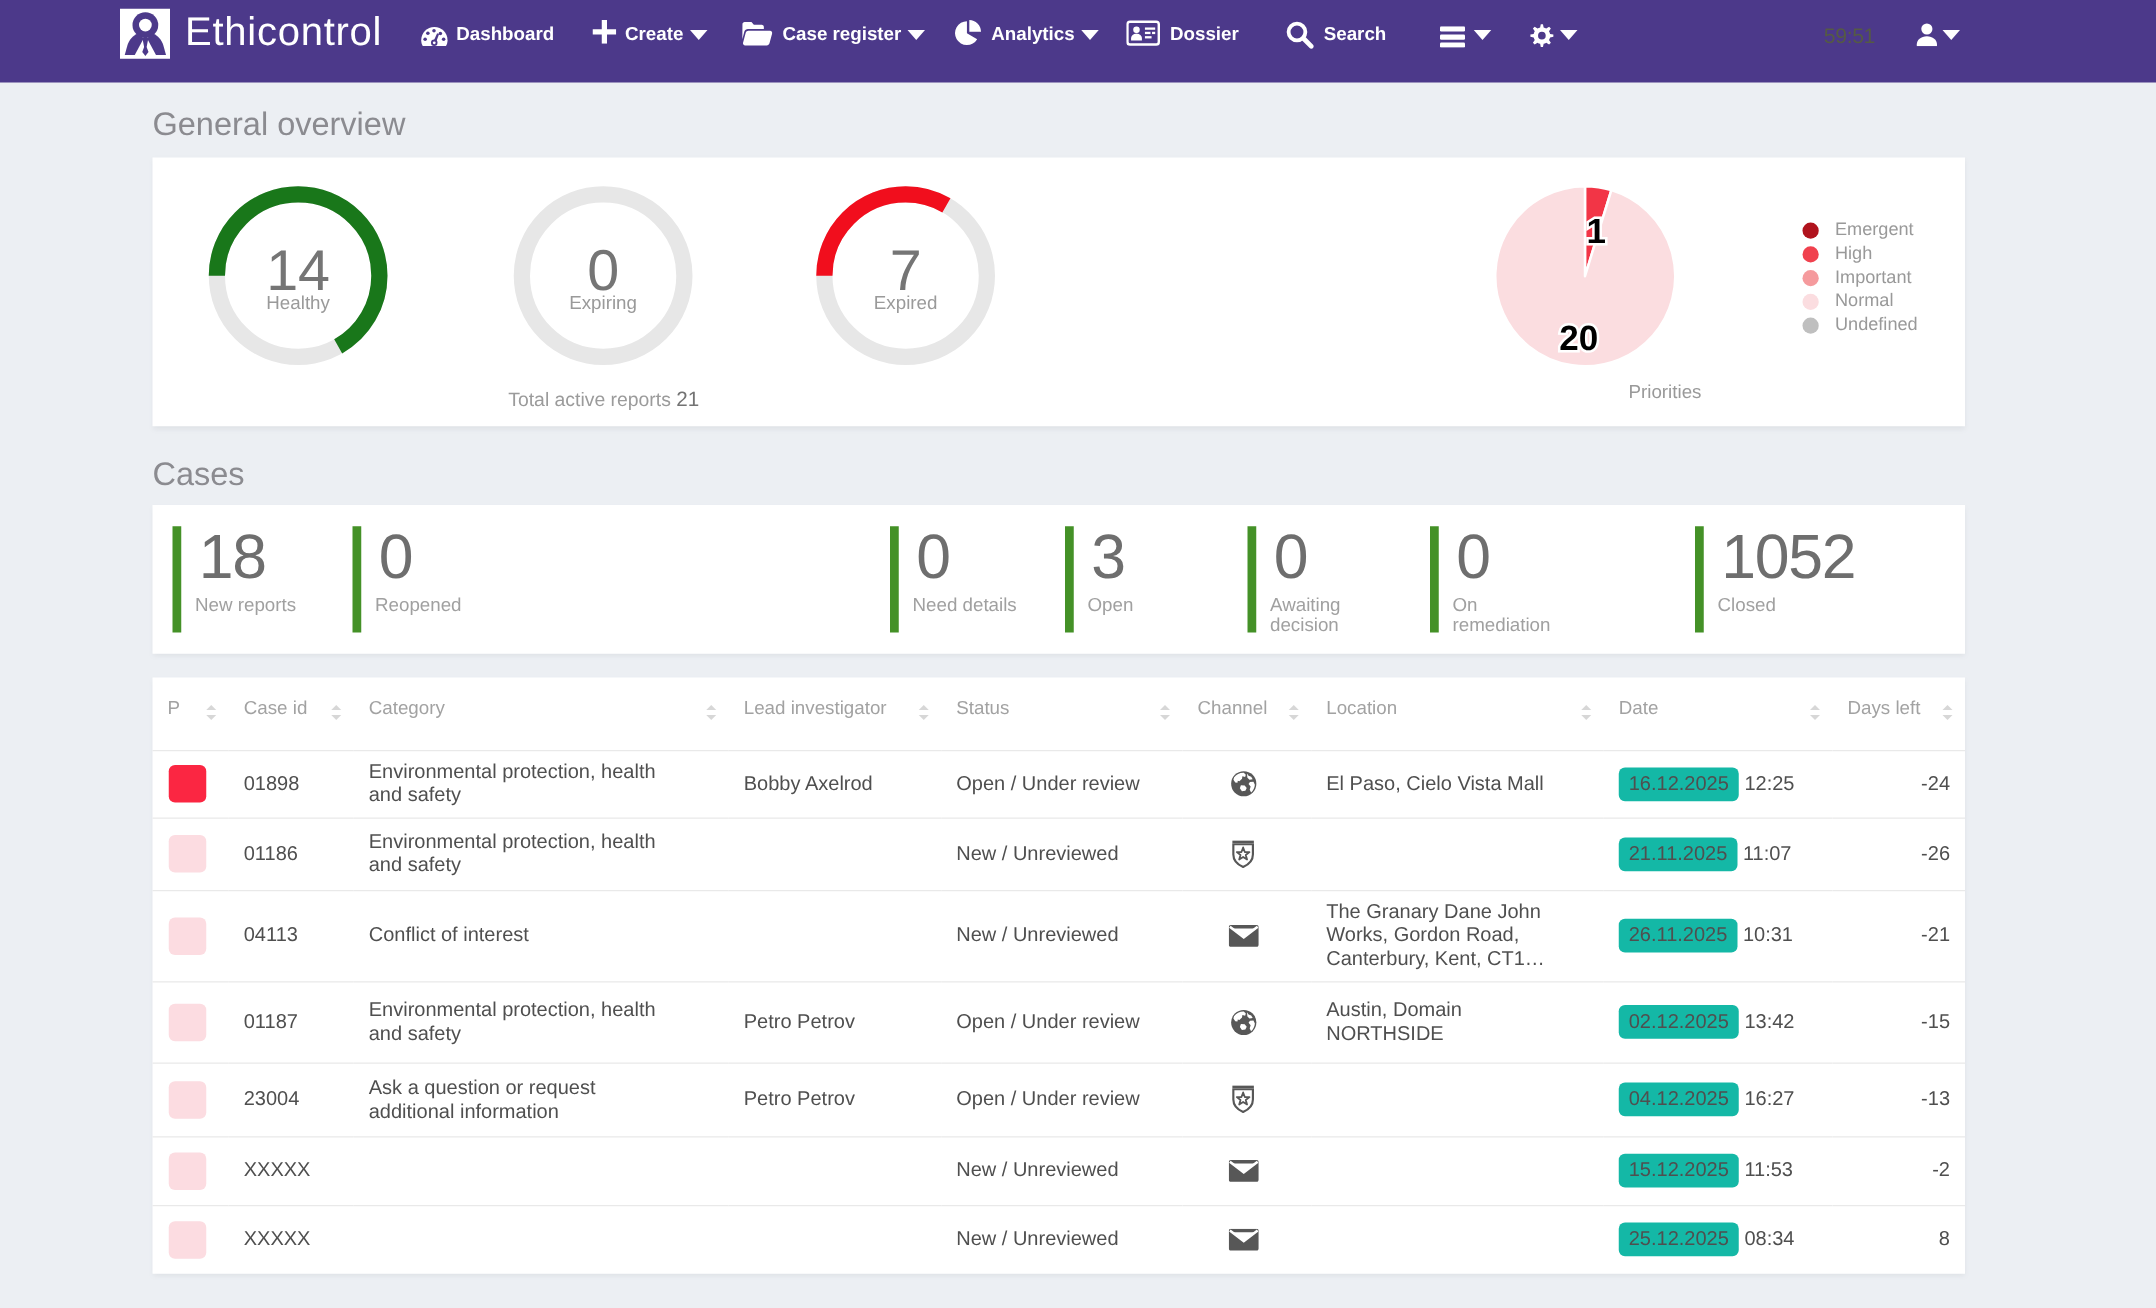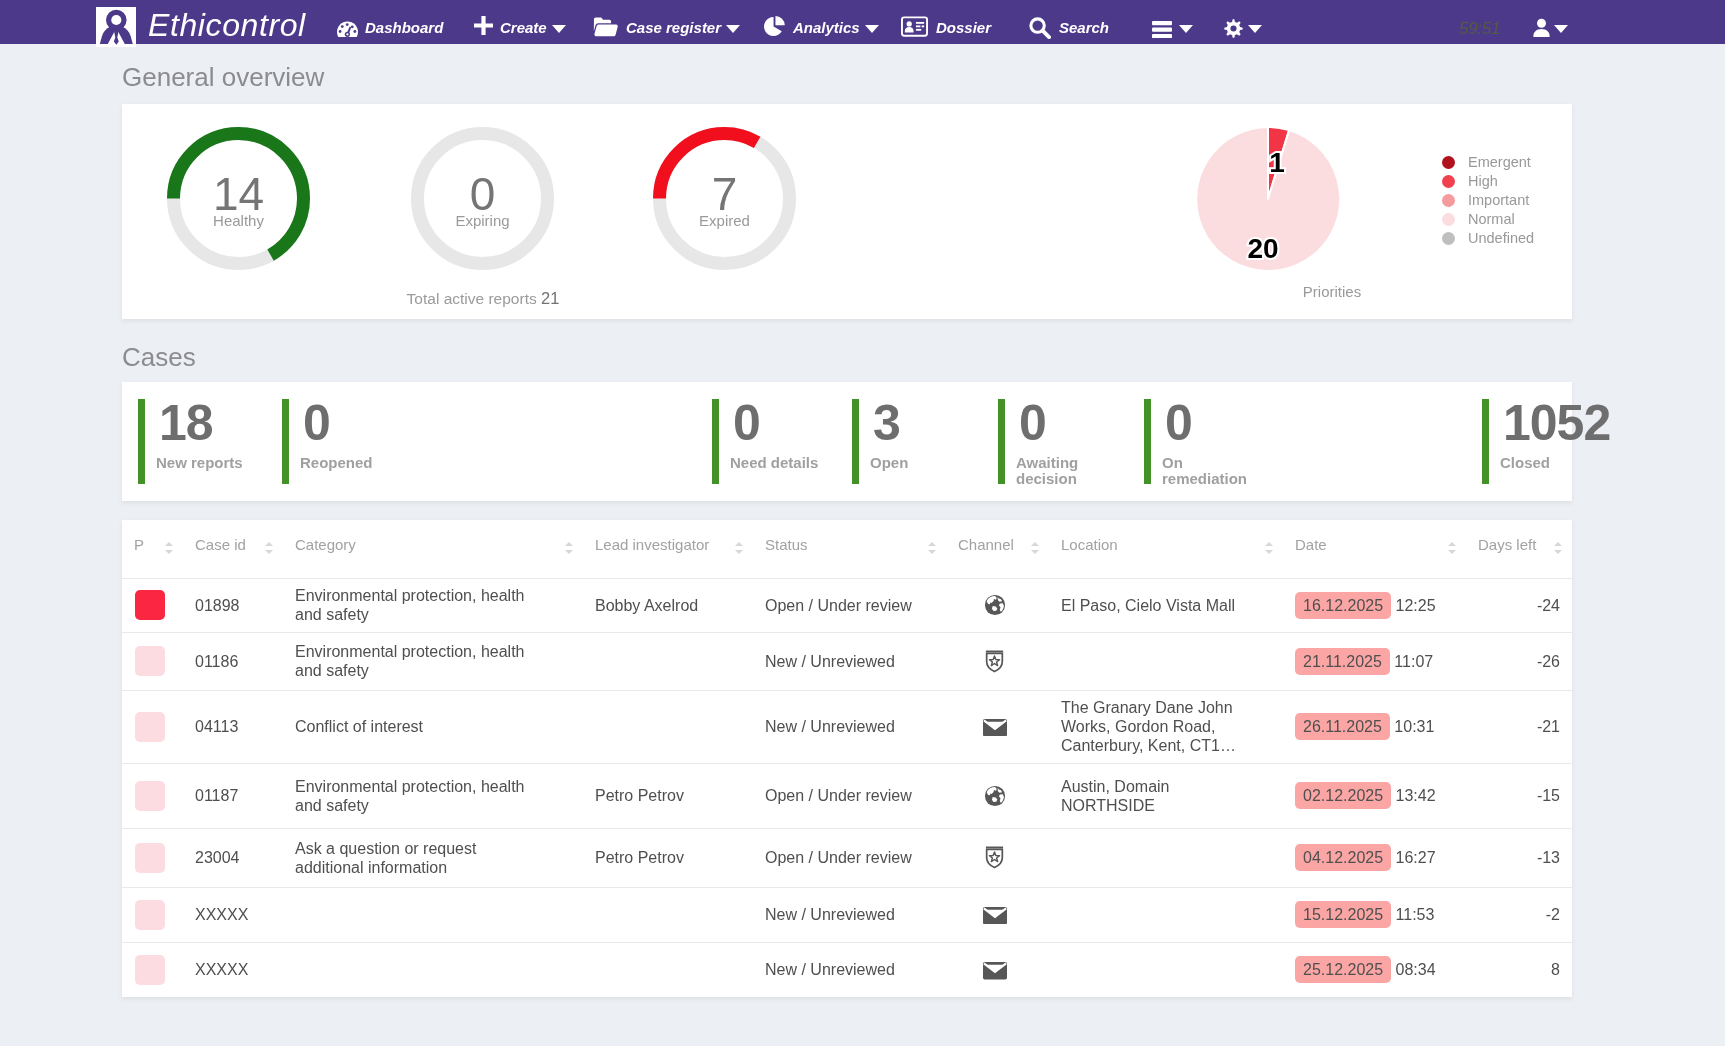--- a/index.html
+++ b/index.html
@@ -1,19 +1,19 @@
 <!DOCTYPE html>
 <html><head>
 <meta charset="utf-8">
 <style>
 * { margin:0; padding:0; box-sizing:border-box; }
 html,body { width:1725px; height:1046px; overflow:hidden; }
 body { font-family:"Liberation Sans", sans-serif; background:#eceff3; }
 
-.navbar { height:44px; background:#4c398a; position:relative;font-style:italic; }
+.navbar { height:66px; background:#4c398a; position:relative; }
 .navbar > * { position:absolute; }
 .logo-box { left:96px; top:7px; width:40px; height:40px; background:#fff; }
 .brand { left:148px; top:7px; color:#fff; font-size:32px; font-weight:400; letter-spacing:0.6px; }
 .nav-item { color:#fff; font-size:15px; font-weight:700; top:19px; white-space:nowrap; }
 .nav-item svg { position:absolute; top:-3px; }
 .caret { width:0; height:0; border-left:7px solid transparent; border-right:7px solid transparent; border-top:8.5px solid #fff; display:inline-block; margin-left:5px; vertical-align:0px; }
 .timer { left:1459px; top:19px; color:#555a45; font-size:17px; font-weight:400; letter-spacing:-0.3px; }
 
 .container { margin:0 153px 0 122px; }
 h2.sect { color:#8b8b90; font-size:26px; line-height:30px; font-weight:400; }
@@ -26,35 +26,35 @@
 .gauge .lbl { position:absolute; width:100%; text-align:center; top:86px; font-size:15px; color:#9a9a9a; }
 .total-lbl { position:absolute; top:185px; left:0; width:722px; text-align:center; font-size:15.5px; color:#9b9b9b; }
 .total-lbl b { font-weight:400; color:#737373; font-size:16.5px; }
 .pie-wrap { position:absolute; left:1073px; top:22px; }
 .pie-lbl { position:absolute; left:1073px; top:179px; width:274px; text-align:center; font-size:15px; color:#999; }
 .legend { position:absolute; left:1320px; top:50px; }
 .legend div { display:flex; align-items:center; margin-bottom:3px; font-size:14.5px; color:#999; }
 .legend i { width:13px; height:13px; border-radius:50%; margin-right:13px; display:inline-block; }
 
 .cases-head { margin-top:23px; margin-bottom:10px; }
-.stats-card { height:119px; position:relative;font-weight:bold; }
+.stats-card { height:119px; position:relative; }
 .stat { position:absolute; top:17px; height:85px; border-left:7px solid #449127; padding-left:14px; }
 .stat .n { font-size:50px; color:#6e6e6e; line-height:48px; margin-top:0; letter-spacing:-1px; }
 .stat .l { font-size:15px; color:#a0a0a0; margin-top:8px; line-height:16px; margin-left:-3px; }
 
 .table-card { margin-top:19px; }
 table { border-collapse:collapse; table-layout:fixed; width:100%; font-size:16px; color:#4f4f4f; }
 th { color:#a2a2a2; font-weight:400; font-size:15px; text-align:left; padding:16px 12px; position:relative; vertical-align:top; }
 td { padding:4px 12px; border-top:1px solid #e9e9e9; vertical-align:middle; line-height:19px; }
 td:nth-child(3){ padding-right:46px; }
 td:nth-child(7){ padding-right:40px; }
 td.ch { text-align:center; padding-right:18px; } td.ch svg{ vertical-align:middle; }
 .sq { width:30px; height:30px; border-radius:5px; background:#fcdce1; margin-left:1px; }
 .sq.red { background:#fb2642; }
-.pill { background:#fca5a5; border-radius:5px; padding:4px 8px; color:#4f4f4f; display:inline-block; }
+.pill { background:#14b8a6; border-radius:5px; padding:4px 8px; color:#4f4f4f; display:inline-block; }
 .sort { position:absolute; right:9px; top:50%; margin-top:-7px; width:10px; height:12px; }
 .sort:before { content:""; position:absolute; top:0; left:1px; border-left:4px solid transparent; border-right:4px solid transparent; border-bottom:4.5px solid #d7d7d7; }
 .sort:after { content:""; position:absolute; bottom:0; left:1px; border-left:4px solid transparent; border-right:4px solid transparent; border-top:4.5px solid #d7d7d7; }
 .tr-right { text-align:right; }
 </style>
 </head>
 <body>
 <div class="navbar">
   <div class="logo-box">
     <svg width="40" height="40" viewBox="0 0 40 40">
@@ -204,21 +204,21 @@
         <div class="l">Open</div>
       </div>
     <div class="stat" style="left:876px;">
         <div class="n">0</div>
         <div class="l">Awaiting<br>decision</div>
       </div>
     <div class="stat" style="left:1022px;">
         <div class="n">0</div>
         <div class="l">On<br>remediation</div>
       </div>
-    <div class="stat" style="left:1360px;">
+    <div class="stat" style="left:1234px;">
         <div class="n">1052</div>
         <div class="l">Closed</div>
       </div>
   </div>
   <div class="card table-card">
     <table>
       <colgroup>
         <col style="width:61px">
           <col style="width:100px">
           <col style="width:300px">

